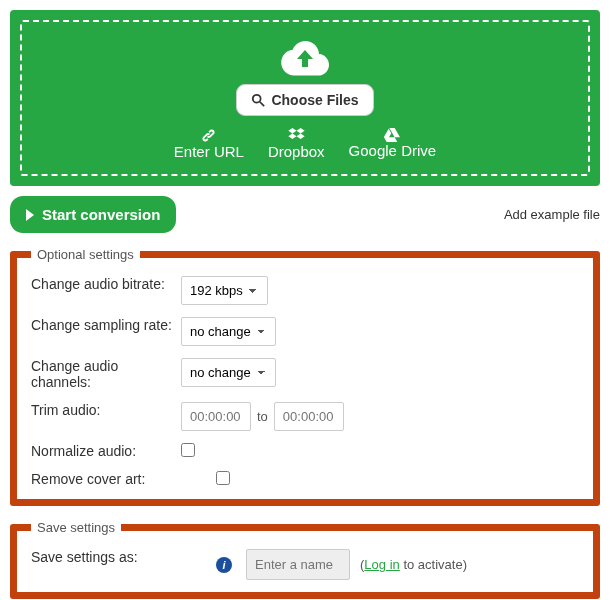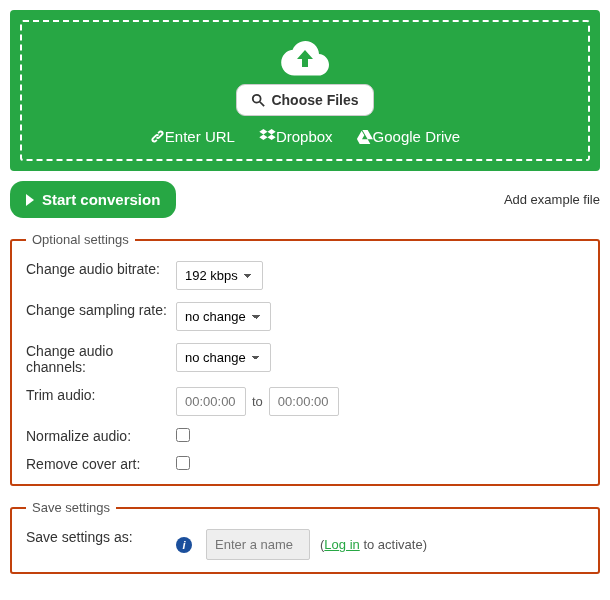--- a/index.html
+++ b/index.html
@@ -3,28 +3,28 @@
 <meta charset="utf-8">
 <style>
 * { box-sizing: border-box; margin: 0; padding: 0; }
 body { font-family: Arial, Helvetica, sans-serif; font-size: 14px; color: #333; background: #fff; padding: 10px; width: 610px; }
 .dropzone { background: #27a744; border-radius: 4px; padding: 10px; margin-bottom: 10px; }
 .dropzone-inner { border: 2px dashed #fff; border-radius: 3px; padding: 18px 10px 14px; text-align: center; color: #fff; }
 .cloud-icon { margin: 0 auto 8px; display: block; }
 .drop-text { color: #fff; font-size: 16px; margin-bottom: 10px; }
 .choose-btn { background: #fff; color: #333; border: 1px solid #ccc; border-radius: 9px; padding: 7px 14px; font-size: 14px; cursor: pointer; display: inline-flex; align-items: center; gap: 6px; margin-bottom: 12px; font-weight: bold; }
 .source-row { display: flex; justify-content: center; gap: 24px; font-size: 15px; }
-.source-item { display: inline-flex; align-items: center; color: #fff; cursor: pointer; }
+.source-item { display: inline-flex; align-items: center; color: #fff; cursor: pointer; flex-direction: column; }
 .top-row { display: flex; justify-content: space-between; align-items: center; margin-bottom: 14px; }
 .green-btn { background: #27a744; color: #fff; border: none; border-radius: 13px; padding: 10px 16px; font-size: 15px; cursor: pointer; display: inline-flex; align-items: center; gap: 8px; font-weight: bold; }
 .example-link { color: #333; font-size: 13px; cursor: pointer; }
-fieldset { border: 2px solid #c2410c; border-radius: 3px; padding: 14px 14px 12px; margin-bottom: 14px; }
+fieldset { border: 7px solid #c2410c; border-radius: 3px; padding: 14px 14px 12px; margin-bottom: 14px; }
 legend { padding: 0 6px; color: #555; font-size: 13px; }
 .row { display: flex; align-items: flex-start; margin-bottom: 12px; }
-.row:last-child { margin-bottom: 0; }
+.row:last-child { margin-bottom: 0; gap: 35px; }
 .label { width: 150px; color: #333; font-size: 14px; }
 .controls { display: flex; align-items: center; gap: 6px; flex-wrap: wrap; }
 select { border: 1px solid #ccc; border-radius: 2px; padding: 6px 24px 6px 8px; font-size: 13px; background: #fff; appearance: none; background-image: linear-gradient(45deg, transparent 50%, #555 50%), linear-gradient(135deg, #555 50%, transparent 50%); background-position: calc(100% - 14px) 50%, calc(100% - 10px) 50%; background-size: 4px 4px, 4px 4px; background-repeat: no-repeat; cursor: pointer; }
 .text-input { border: 1px solid #ccc; border-radius: 2px; padding: 6px 8px; font-size: 13px; width: 70px; }
 .name-input { border: 1px solid #ccc; border-radius: 2px; padding: 7px 8px; font-size: 13px; width: 104px; background: #eee; }
 .to-label { font-size: 13px; color: #555; }
 .checkbox { width: 14px; height: 14px; }
 .info-icon { display: inline-flex; align-items: center; justify-content: center; width: 16px; height: 16px; border-radius: 50%; background: #1b4f9c; color: #fff; font-size: 11px; font-weight: bold; font-style: italic; margin-right: 8px; }
 .login-hint { font-size: 13px; color: #555; margin-left: 4px; }
 .login-link { color: #27a744; text-decoration: underline; cursor: pointer; }

